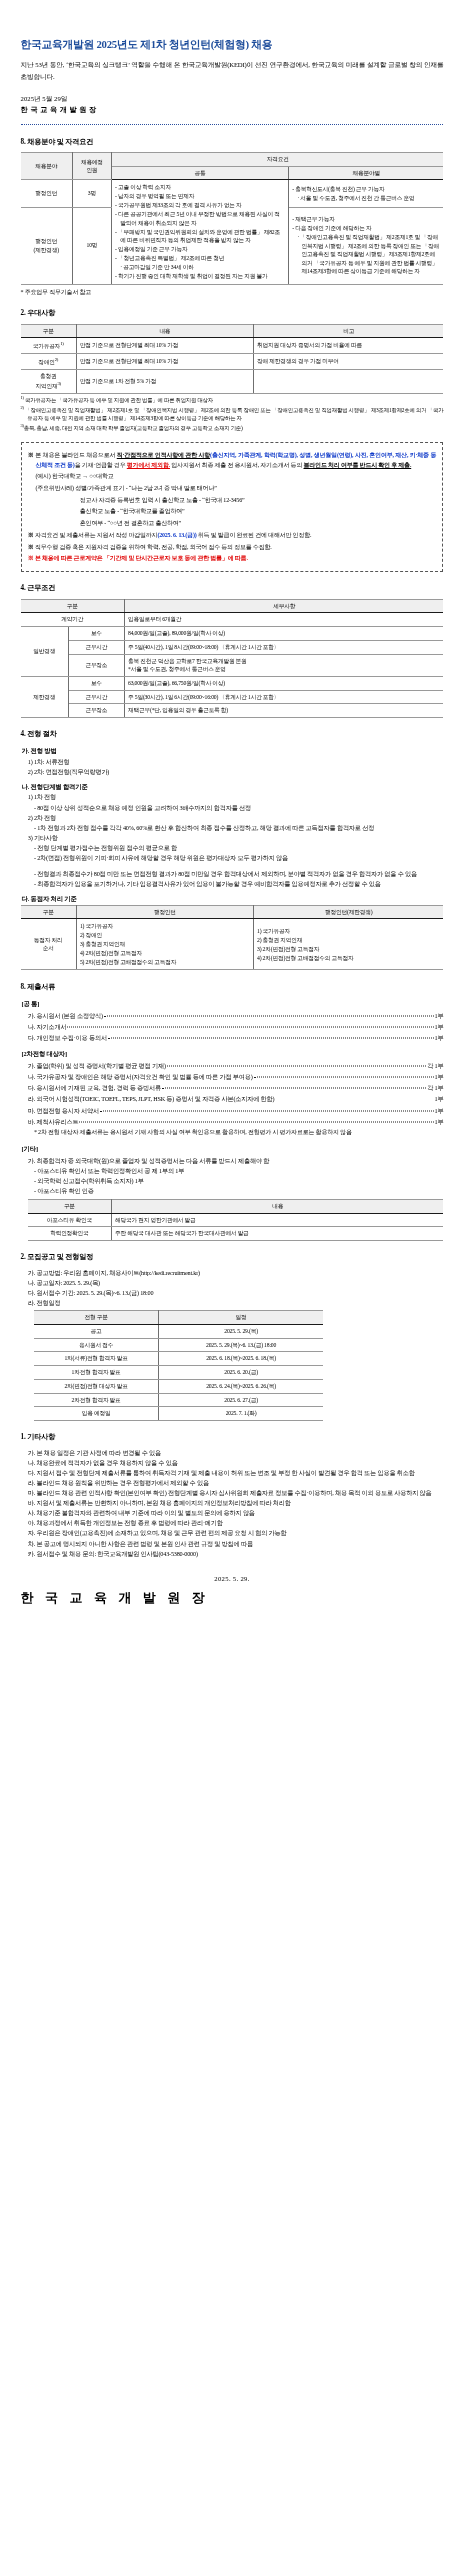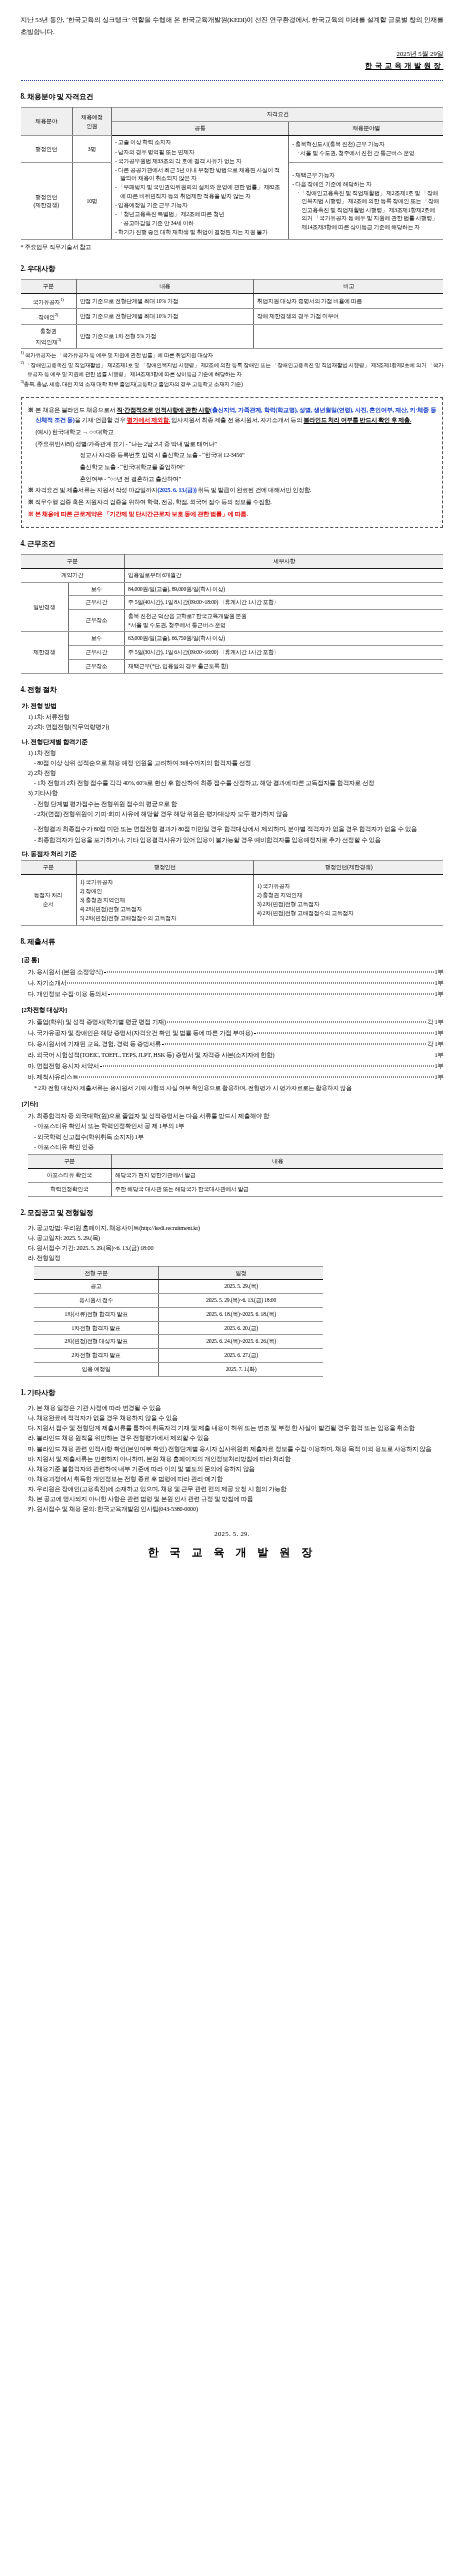--- a/index.html
+++ b/index.html
@@ -21,21 +21,21 @@
     letter-spacing:-0.3px;
     margin:21.6px 0 6.2px 0;
   }
   .lead{
     font-size:6.7px;
     line-height:1.75;
     letter-spacing:-0.2px;
     text-align:justify;
     margin:0 0 2.1px 0;
   }
-  .sign-wrap{margin:11.3px 0 0 0; text-align:right;text-decoration:underline;}
+  .sign-wrap{margin:11.3px 0 0 0; }
   .sign-date{font-size:6.7px; letter-spacing:0px;}
   .sign-org{font-size:7.2px; letter-spacing:2.6px; font-weight:bold; margin-top:1px;}
 
   .dotted-rule{
     border:0;
     border-top:1px dotted #2b4f9e;
     margin:8.2px 0 8.2px 0;
   }
 
   
@@ -120,28 +120,29 @@
     border-bottom:1px dotted #1a1a1a;
     transform:translateY(-1.5px);
     min-width:7.2px;
   }
   .leader .qty{white-space:nowrap;}
   .leader.nodots .dots{border-bottom:0;}
 
   .star{margin:2.1px 0 2.1px 13.4px; font-size:6px; letter-spacing:-0.2px; padding-left:6.2px; text-indent:-6.2px; text-align:justify;}
 
   .foot-date{text-align:center; font-size:6.7px; margin:15.5px 0 4.1px 0; letter-spacing:0.3px;}
-  .foot-org{text-align:center; font-size:11px; font-weight:bold; letter-spacing:4.1px; margin-bottom:10.3px;}
+  .foot-org{text-align:left; font-size:13px; font-weight:bold; letter-spacing:4.1px; margin-bottom:10.3px;}
   .gap{height:5.2px;}
 </style>
 </head>
 <body>
 
 <div class="page">
 
+  <div class="doc-title">한국교육개발원 2025년도 제1차 청년인턴(체험형) 채용</div>
   <p class="lead">지난 53년 동안, ‘한국교육의 싱크탱크’ 역할을 수행해 온 한국교육개발원(KEDI)이 선진 연구환경에서, 한국교육의 미래를 설계할 글로벌 창의 인재를 초빙합니다.</p>
 
   <div class="sign-wrap">
     <div class="sign-date">2025년 5월 29일</div>
     <div class="sign-org">한국교육개발원장</div>
   </div>
 
   <hr class="dotted-rule">
 
   <h2 class="sec">8. 채용분야 및 자격요건</h2>

